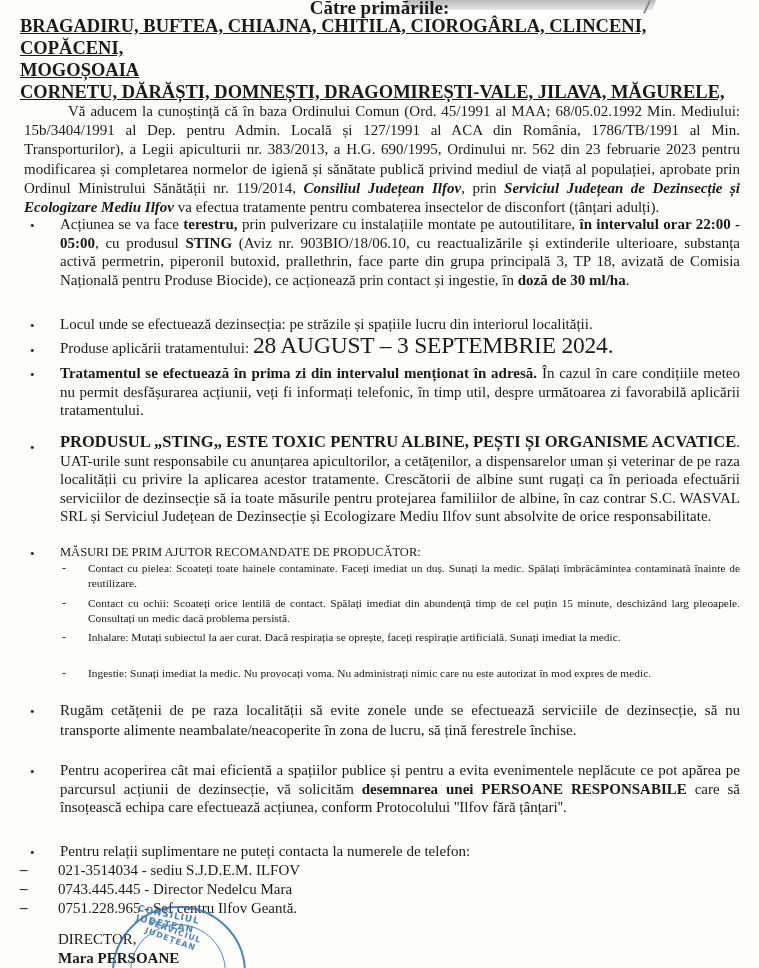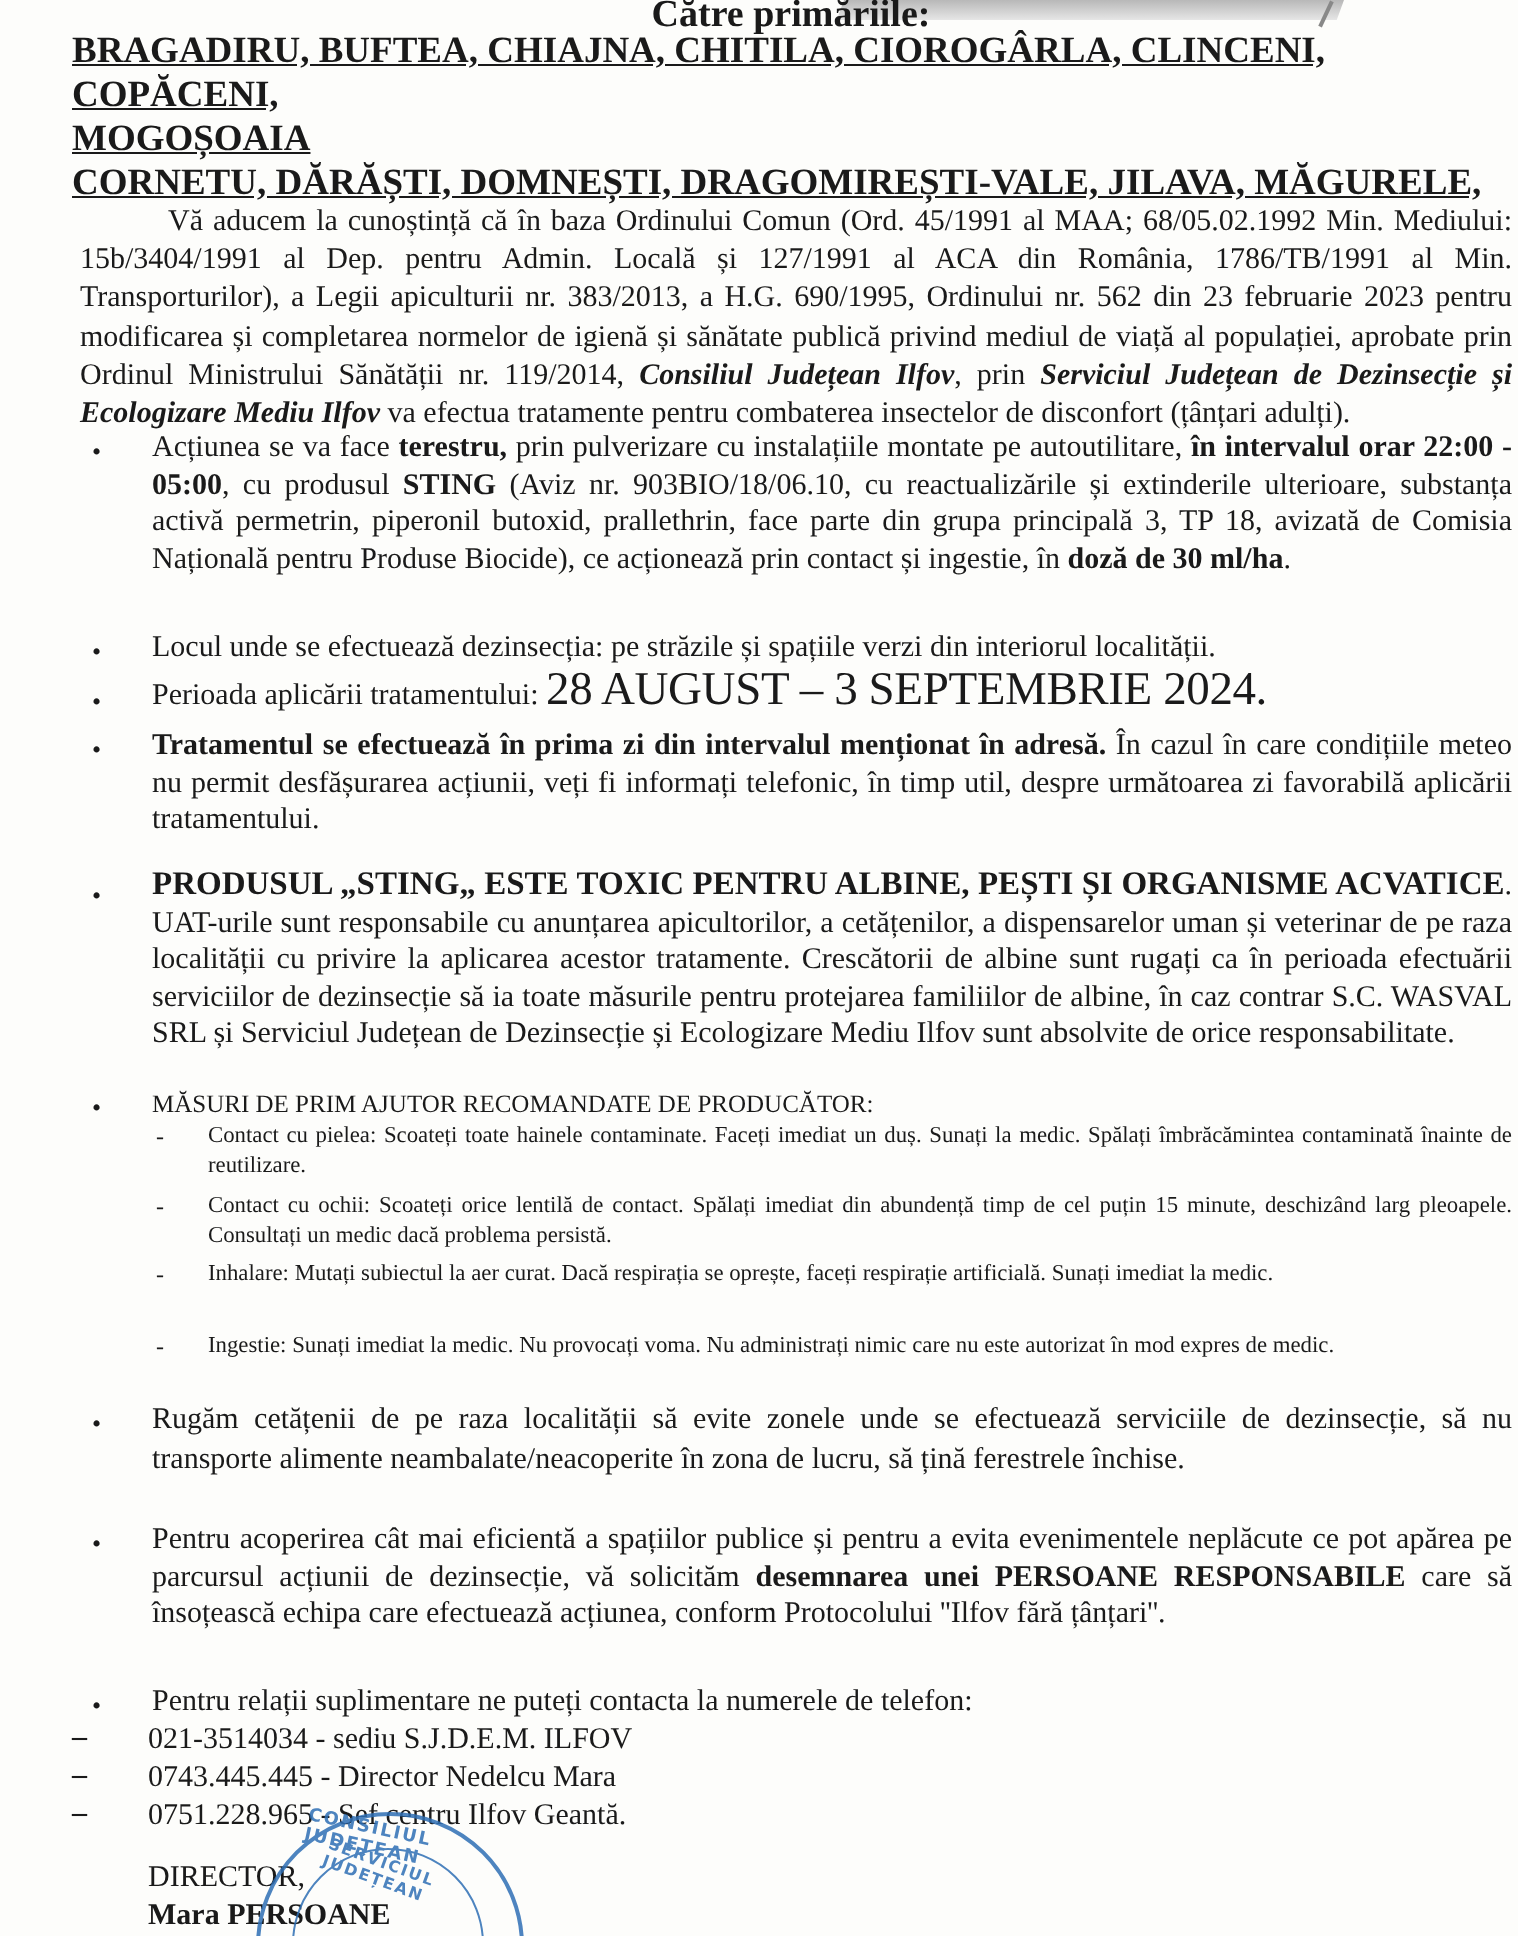--- a/index.html
+++ b/index.html
@@ -3,21 +3,21 @@
 <meta charset="utf-8">
 <style>
   html, body { margin: 0; padding: 0; }
   body {
     width: 759px; height: 968px; overflow: hidden;
     background: #fdfdfb;
     font-family: "Liberation Serif", "DejaVu Serif", serif;
     color: #1a1a1a;
     position: relative;
   }
-  .page { position: absolute; left: 16px; top: 0; width: 656px; height: 968px; }
+  .page { position: absolute; left: 0; top: 0; width: 656px; height: 968px; }
   .corner-fold {
     position: absolute; right: 0; top: 0; width: 250px; height: 10px;
     background: linear-gradient(180deg, #b8b8b8, #e6e6e6);
     transform: skewX(-20deg); transform-origin: top right;
   }
   .corner-line {
     position: absolute; right: 8px; top: 0; width: 2px; height: 14px;
     background: #888; transform: rotate(25deg);
   }
   .title {
@@ -70,24 +70,24 @@
     <div>MOGOȘOAIA</div>
     <div>CORNETU, DĂRĂȘTI, DOMNEȘTI, DRAGOMIREȘTI-VALE, JILAVA, MĂGURELE,</div>
   </div>
 
   <div class="intro"><span>Vă aducem la cunoștință că în baza Ordinului Comun (Ord. 45/1991 al MAA; 68/05.02.1992 Min. Mediului: 15b/3404/1991 al Dep. pentru Admin. Locală și 127/1991 al ACA din România, 1786/TB/1991 al Min. Transporturilor), a Legii apiculturii nr. 383/2013, a H.G. 690/1995, Ordinului nr. 562 din 23 februarie 2023 pentru modificarea și completarea normelor de igienă și sănătate publică privind mediul de viață al populației, aprobate prin Ordinul Ministrului Sănătății nr. 119/2014, </span><span class="bi">Consiliul Județean Ilfov</span><span>, prin </span><span class="bi">Serviciul Județean de Dezinsecție și Ecologizare Mediu Ilfov</span><span> va efectua tratamente pentru combaterea insectelor de disconfort (țânțari adulți).</span></div>
 
   <span class="b" style="top:218px">•</span>
   <div class="bt" style="top:215px"><span>Acțiunea se va face </span><b>terestru,</b><span> prin pulverizare cu instalațiile montate pe autoutilitare, </span><b>în intervalul orar 22:00 - 05:00</b><span>, cu produsul </span><b>STING</b><span> (Aviz nr. 903BIO/18/06.10, cu reactualizările și extinderile ulterioare, substanța activă permetrin, piperonil butoxid, prallethrin, face parte din grupa principală 3, TP 18, avizată de Comisia Națională pentru Produse Biocide), ce acționează prin contact și ingestie, în </span><b>doză de 30 ml/ha</b><span>.</span></div>
 
   <span class="b" style="top:318px">•</span>
-  <div class="bt" style="top:315px">Locul unde se efectuează dezinsecția: pe străzile și spațiile verzi din interiorul localității.</div>
+  <div class="bt" style="top:315px">Locul unde se efectuează dezinsecția: pe străzile și spațiile lucru din interiorul localității.</div>
 
   <span class="b" style="top:343px">•</span>
-  <div class="bt" style="top:336px"><span>Perioada aplicării tratamentului: </span><span class="big-date">28 AUGUST – 3 SEPTEMBRIE 2024.</span></div>
+  <div class="bt" style="top:336px"><span>Produse aplicării tratamentului: </span><span class="big-date">28 AUGUST – 3 SEPTEMBRIE 2024.</span></div>
 
   <span class="b" style="top:367px">•</span>
   <div class="bt" style="top:364px"><b>Tratamentul se efectuează în prima zi din intervalul menționat în adresă.</b><span> În cazul în care condițiile meteo nu permit desfășurarea acțiunii, veți fi informați telefonic, în timp util, despre următoarea zi favorabilă aplicării tratamentului.</span></div>
 
   <span class="b" style="top:440px">•</span>
   <div class="bt" style="top:433px"><b style="font-size:16.5px">PRODUSUL „STING„ ESTE TOXIC PENTRU ALBINE, PEȘTI ȘI ORGANISME ACVATICE</b><span>. UAT-urile sunt responsabile cu anunțarea apicultorilor, a cetățenilor, a dispensarelor uman și veterinar de pe raza localității cu privire la aplicarea acestor tratamente. Crescătorii de albine sunt rugați ca în perioada efectuării serviciilor de dezinsecție să ia toate măsurile pentru protejarea familiilor de albine, în caz contrar S.C. WASVAL SRL și Serviciul Județean de Dezinsecție și Ecologizare  Mediu Ilfov sunt absolvite de orice responsabilitate.</span></div>
 
   <span class="b" style="top:546px">•</span>
   <div class="bt small" style="top:545px; font-size:12.5px">MĂSURI DE PRIM AJUTOR RECOMANDATE DE PRODUCĂTOR:</div>
 

